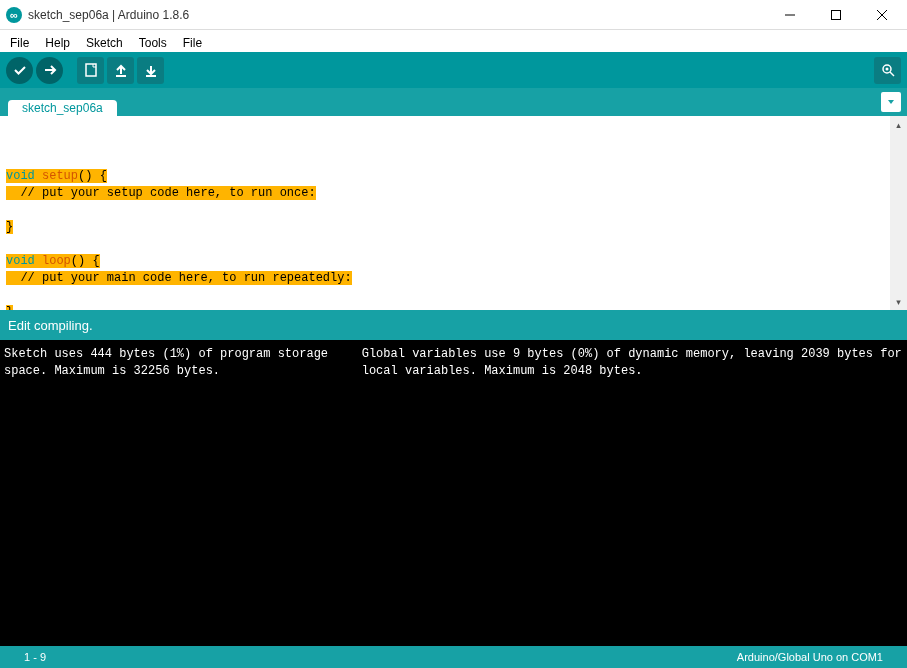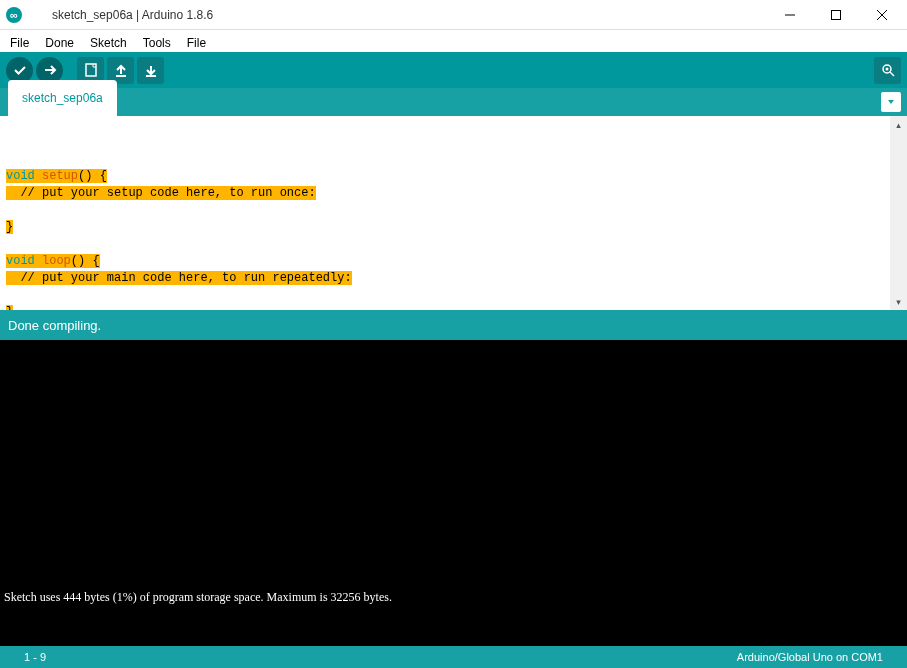--- a/index.html
+++ b/index.html
@@ -1,50 +1,50 @@
 <!DOCTYPE html>
 <html><head>
   <meta charset="utf-8">
   <style>
     * { margin: 0; padding: 0; box-sizing: border-box; }
     body { font-family: sans-serif; font-size: 12px; width: 907px; height: 668px; overflow: hidden; background: #fff; }
     
     .titlebar { height: 30px; background: #fff; display: flex; align-items: center; padding: 0 2px; border-bottom: 1px solid #ddd; }
     .titlebar-icon { width: 16px; height: 16px; border-radius: 50%; background: #00979d; margin: 0 6px 0 4px; display: flex; align-items: center; justify-content: center; }
     .titlebar-icon::after { content: '∞'; color: #fff; font-size: 11px; font-weight: bold; }
-    .titlebar-title { flex: 1; color: #333; font-size: 12px; margin-left: 24px; }
+    .titlebar-title { flex: 1; color: #333; font-size: 12px; }
     .window-controls { display: flex; gap: 0; }
     .window-btn { width: 46px; height: 28px; display: flex; align-items: center; justify-content: center; cursor: pointer; }
     
     .menubar { height: 22px; background: #fff; display: flex; align-items: flex-end; padding: 0 2px; }
     .menu-item { padding: 2px 8px; cursor: pointer; font-size: 12px; color: #000; }
     
     .toolbar { height: 36px; background: #00979d; display: flex; align-items: center; padding: 0 6px; gap: 3px; }
     .toolbar-btn { width: 27px; height: 27px; border-radius: 3px; background: #0a7d82; display: flex; align-items: center; justify-content: center; cursor: pointer; color: #fff; }
     .toolbar-btn.round { border-radius: 50%; background: #006468; }
     .toolbar-spacer { flex: 1; }
     .toolbar-sep { width: 8px; }
     
     .tab-bar { height: 28px; background: #17a1a5; display: flex; align-items: flex-end; padding: 0 8px; position: relative; }
-    .tab { background: #fff; padding: 11px 14px; border-radius: 4px 4px 0 0; font-size: 12px; color: #00979d; cursor: pointer; }
+    .tab { background: #fff; padding: 1px 14px; border-radius: 4px 4px 0 0; font-size: 12px; color: #00979d; cursor: pointer; }
     .tab-dropdown { position: absolute; right: 6px; top: 4px; width: 20px; height: 20px; background: #fff; border-radius: 2px; display: flex; align-items: center; justify-content: center; cursor: pointer; color: #17a1a5; }
     
     .editor-wrap { position: relative; height: 194px; background: #fff; display: flex; }
     .editor { flex: 1; padding: 4px 6px; font-family: 'Courier New', monospace; font-size: 12px; line-height: 17px; white-space: pre; overflow: auto; margin-top: 48px; }
     .hl { background: #ffb400; }
     .kw { color: #00979d; }
     .fn { color: #d35400; }
     .scroll-track { width: 17px; background: #f0f0f0; position: relative; }
     .scroll-up, .scroll-down { width: 17px; height: 17px; position: absolute; display: flex; align-items: center; justify-content: center; font-size: 9px; color: #555; cursor: pointer; }
     .scroll-up { top: 0; }
     .scroll-down { bottom: 0; }
     
     .status-compile { height: 30px; background: #17a1a5; color: #fff; display: flex; align-items: center; padding: 0 8px; font-size: 13px; }
     
-    .console { height: 306px; background: #000; color: #fff; font-family: Liberation Serif, serif; font-size: 12px; padding: 6px 4px; line-height: 17px; white-space: pre-wrap; overflow: auto; display: flex; flex-direction: column; }
+    .console { height: 306px; background: #000; color: #fff; font-family: Liberation Mono, monospace; font-size: 12px; padding: 6px 4px; line-height: 17px; white-space: pre-wrap; overflow: auto; display: flex; flex-direction: row; }
     .console-spacer { flex: 1; }
     
     .footer { height: 22px; background: #17a1a5; color: #fff; display: flex; align-items: center; padding: 0 24px; font-size: 11px; }
     .footer-left { flex: 1; }
     
     svg { display: block; }
   </style>
 </head>
 <body>
 
@@ -66,21 +66,21 @@
       <svg width="10" height="10" viewBox="0 0 10 10">
           <line x1="0" y1="0" x2="10" y2="10" stroke="#000" stroke-width="1"></line>
           <line x1="10" y1="0" x2="0" y2="10" stroke="#000" stroke-width="1"></line>
         </svg>
     </div>
   </div>
 </div>
 
 <div class="menubar">
   <div class="menu-item">File</div>
-  <div class="menu-item">Done</div>
+  <div class="menu-item">Help</div>
   <div class="menu-item">Sketch</div>
   <div class="menu-item">Tools</div>
   <div class="menu-item">File</div>
 </div>
 
 <div class="toolbar">
   <div class="toolbar-btn round">
     <svg width="16" height="16" viewBox="0 0 16 16">
         <path d="M3 8 L6.5 11.5 L13 5" stroke="#fff" stroke-width="2" fill="none"></path>
       </svg>
@@ -138,25 +138,26 @@
 <span class="hl">  // put your main code here, to run repeatedly:</span>
 
 <span class="hl">}</span></div>
   <div class="scroll-track">
     <div class="scroll-up">▴</div>
     <div class="scroll-down">▾</div>
   </div>
 </div>
 
 <div class="status-compile">
-  <span>Done compiling.</span>
+  <span>Edit compiling.</span>
 </div>
 
 <div class="console">
   <div class="console-spacer"></div>
   <div>Sketch uses 444 bytes (1%) of program storage space. Maximum is 32256 bytes.</div>
+  <div>Global variables use 9 bytes (0%) of dynamic memory, leaving 2039 bytes for local variables. Maximum is 2048 bytes.</div>
   <div style="height:34px"></div>
 </div>
 
 <div class="footer">
   <div class="footer-left">1 - 9</div>
   <div>Arduino/Global Uno on COM1</div>
 </div>
 
 </body></html>

